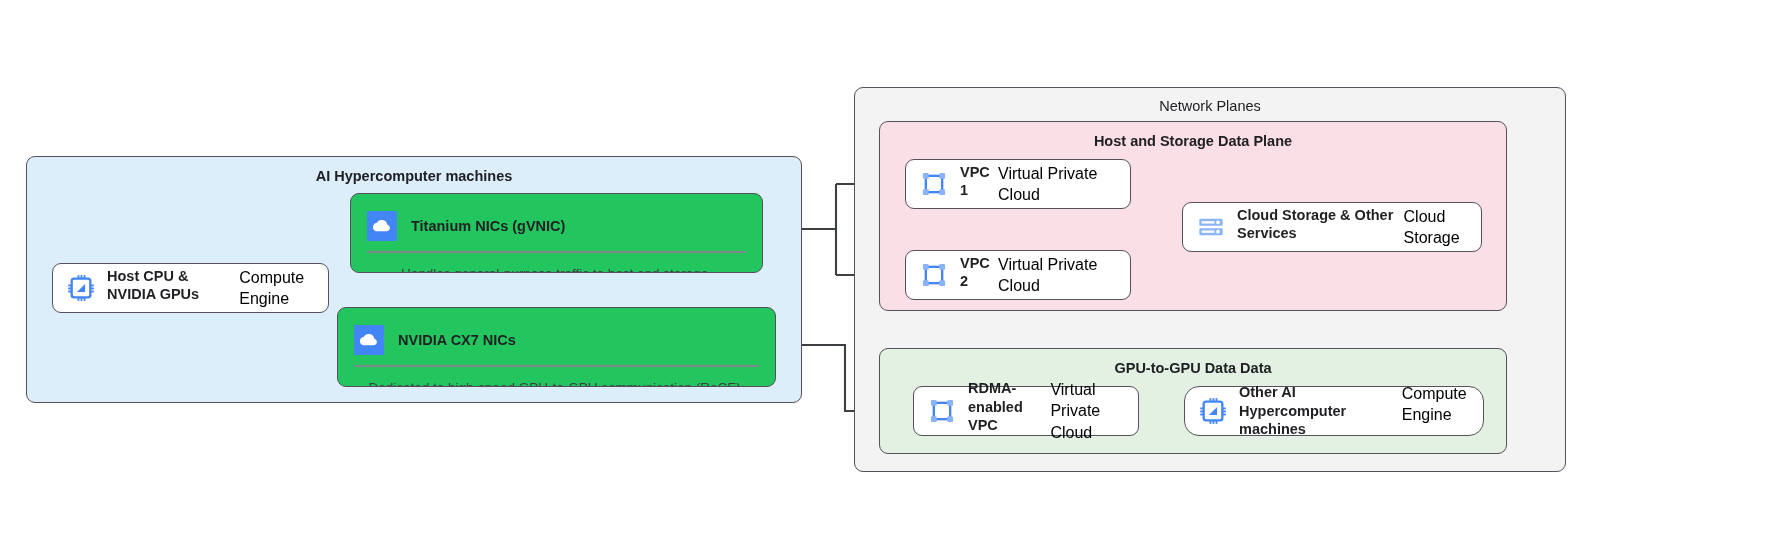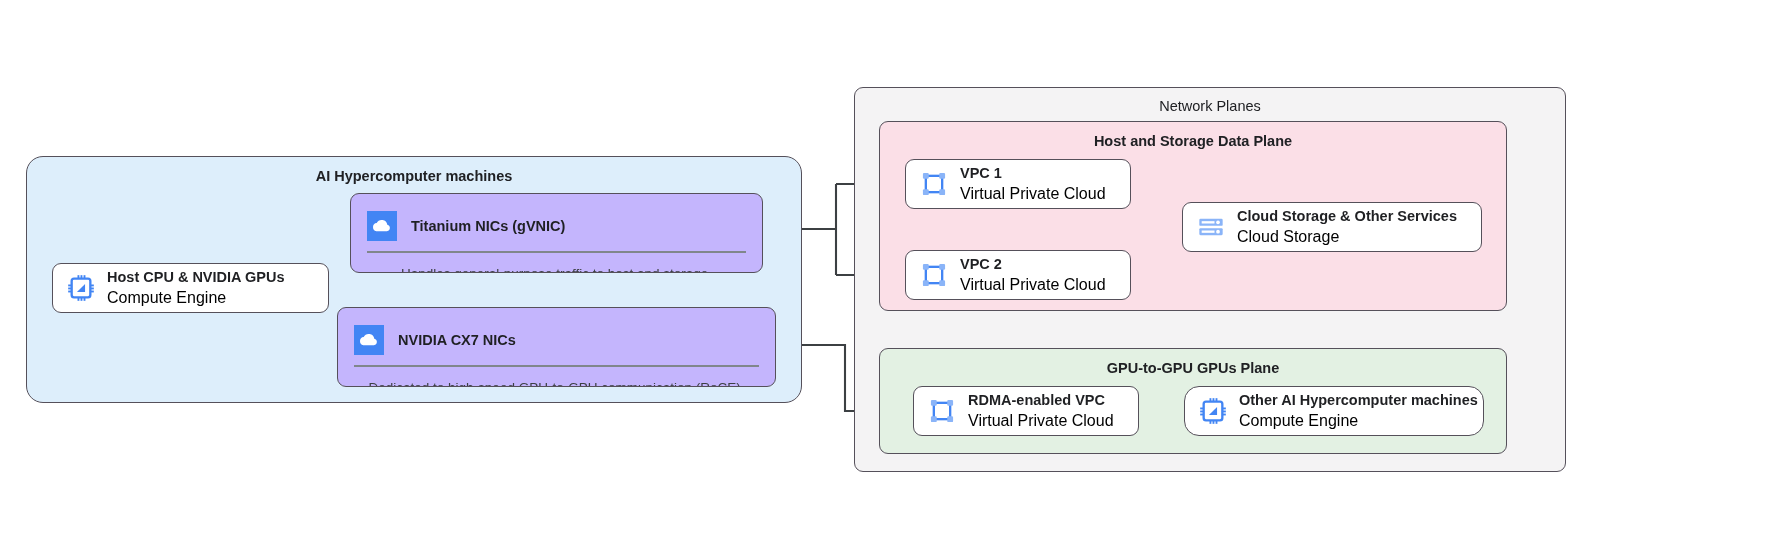--- a/index.html
+++ b/index.html
@@ -43,28 +43,28 @@
 
   .node {
     position: absolute;
     background: #ffffff;
     border: 1.6px solid #55505a;
     border-radius: 9px;
     display: flex; align-items: center;
     padding-left: 14px;
     gap: 12px;
   }
-  .node-text { display: flex; flex-direction: column; justify-content: center; }
+  .node-text { display: flex; flex-direction: row; justify-content: center; }
   .node-title { font-size: 14.5px; font-weight: bold; color: #1f2023; line-height: 1.28; }
   .node-sub   { font-size: 16px; color: #000000; line-height: 1.32; }
 
   
   .card {
     position: absolute;
-    background: #c4b5fd;
+    background: #22c55e;
     border: 1.6px solid #55505a;
     border-radius: 9px;
     overflow: hidden;
   }
   .card-head {
     display: flex; align-items: center;
     gap: 14px; padding: 12px 0 0 16px;
     height: 52px;
   }
   .card-title { font-size: 14.5px; font-weight: bold; color: #1f2023; }
@@ -108,21 +108,21 @@
 
       <path d="M1131,184 L1158,184 L1158,227 L1180,227" marker-end="url(#arw)"></path>
       <path d="M1131,275 L1158,275 L1158,227 L1180,227"></path>
 
       <path d="M776,345 L845,345 L845,411 L903,411" marker-end="url(#arw)"></path>
 
       <path d="M1131,411 L1180,411" marker-end="url(#arw)"></path>
     </g>
   </svg>
 
-  <div class="group" style="left:26px; top:156px; width:776px; height:247px; background:#ddeefb;border-radius:17px;">
+  <div class="group" style="left:26px; top:156px; width:776px; height:247px; background:#ddeefb;">
     <div class="group-title bold" style="top:11px;">AI Hypercomputer machines</div>
   </div>
 
   <div class="node" style="left:52px; top:263px; width:277px; height:50px;">
     <svg class="icon" width="28" height="28" viewBox="0 0 24 24">
       <g fill="#4285f4">
         <rect x="9" y="1" width="1.6" height="3"></rect>
         <rect x="11.6" y="1" width="1.6" height="3"></rect>
         <rect x="14.2" y="1" width="1.6" height="3"></rect>
         <rect x="9" y="20" width="1.6" height="3"></rect>
@@ -219,21 +219,21 @@
         <circle cx="18" cy="16" r="1.6" fill="#ffffff"></circle>
       </g>
     </svg>
     <div class="node-text">
       <div class="node-title">Cloud Storage &amp; Other Services</div>
       <div class="node-sub">Cloud Storage</div>
     </div>
   </div>
 
   <div class="group" style="left:879px; top:348px; width:628px; height:106px; background:#e3f1e3;">
-    <div class="group-title bold" style="top:11px;">GPU-to-GPU GPUs Plane</div>
+    <div class="group-title bold" style="top:11px;">GPU-to-GPU Data Data</div>
   </div>
 
   <div class="node" style="left:905px; top:386px; width:226px; height:50px;margin-left:8px;">
     <svg class="icon" width="28" height="28" viewBox="0 0 24 24">
       <rect x="5" y="5" width="14" height="14" fill="none" stroke="#4285f4" stroke-width="2"></rect>
       <g fill="#8ab4f8">
         <rect x="2.5" y="2.5" width="5" height="5" rx="1"></rect>
         <rect x="16.5" y="2.5" width="5" height="5" rx="1"></rect>
         <rect x="2.5" y="16.5" width="5" height="5" rx="1"></rect>
         <rect x="16.5" y="16.5" width="5" height="5" rx="1"></rect>

